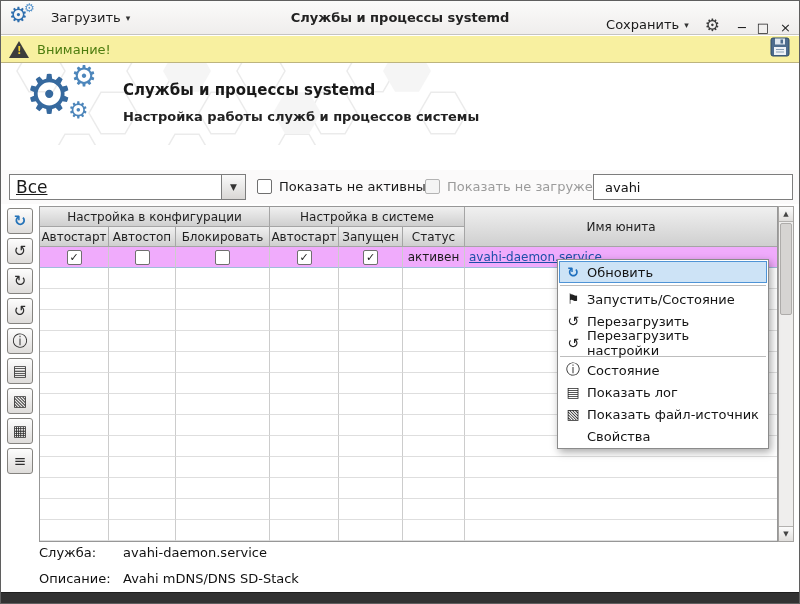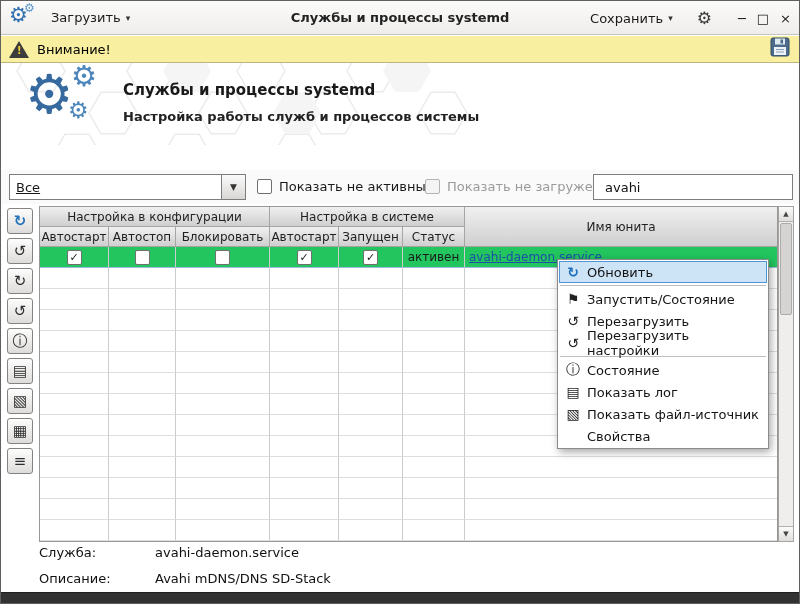--- a/index.html
+++ b/index.html
@@ -11,32 +11,32 @@
   .titlebar { position:absolute; left:0; top:0; width:100%; height:34px;
     background:linear-gradient(#fbfbfa,#efedec); border-bottom:1px solid #c6c4c2;
     display:flex; align-items:center; }
   .tb-left { display:flex; align-items:center; gap:10px; padding-left:8px; }
   .app-ico { position:relative; width:28px; height:26px; }
   .app-ico .g1 { position:absolute; left:0; top:-2px; font-size:21px; color:#2f6fae; }
   .app-ico .g2 { position:absolute; left:15px; top:-4px; font-size:12px; color:#5b96cc; }
   .tb-btn { font-size:13px; color:#1a1a1a; display:flex; align-items:center; gap:5px; padding:3px 4px; cursor:default; }
   .caret { font-size:9px; color:#333; }
   .tb-title { position:absolute; left:0; right:0; text-align:center; font-size:13px; font-weight:bold; color:#222; pointer-events:none; }
-  .tb-right { position:absolute; right:8px; top:0; height:34px; display:flex; align-items:center; gap:20px; }
+  .tb-right { position:absolute; right:8px; top:0; height:34px; display:flex; align-items:flex-end; gap:12px; }
   .tb-gear { font-size:17px; color:#3a3a3a; }
   .winctl { display:flex; align-items:center; gap:11px; margin-left:6px; }
   .winctl span { font-size:13px; color:#222; }
 
   
   .warnbar { position:absolute; left:0; top:35px; width:100%; height:27px; background:#f8f0a0;
     border-bottom:1px solid #bdb47e; display:flex; align-items:center; padding:0 8px; }
   .warn-tri { width:0; height:0; border-left:10px solid transparent; border-right:10px solid transparent;
     border-bottom:17px solid #3c3c3c; position:relative; margin-right:8px; }
   .warn-tri i { position:absolute; left:-2px; top:4px; font-style:normal; font-weight:bold; font-size:10px; color:#f6d32d; }
-  .warn-label { font-size:13px; color:#000000; }
+  .warn-label { font-size:13px; color:#4d7c0f; }
   .warn-save { margin-left:auto; }
 
   
   .hero { position:absolute; left:0; top:62px; width:100%; height:82px; background:#ffffff; overflow:hidden; }
   .hexes { position:absolute; inset:0; }
   .hero-gears { position:absolute; left:24px; top:4px; width:96px; height:74px; }
   .hero-gears .g1 { position:absolute; left:0; top:-4px; font-size:54px; color:#36699e; }
   .hero-gears .g2 { position:absolute; left:46px; top:-8px; font-size:29px; color:#4d86bb; }
   .hero-gears .g3 { position:absolute; left:43px; top:30px; font-size:23px; color:#4d86bb; }
   .hero-text { position:absolute; left:122px; top:18px; }
@@ -46,21 +46,21 @@
   
   .tabs { position:absolute; left:0; top:144px; width:100%; height:25px; display:flex; align-items:flex-end;
     padding-left:8px; border-bottom:1px solid #9d9b98; background:#fcfcfc; }
   .tab { font-size:12.5px; padding:3px 10px 4px; border:1px solid #9d9b98; border-bottom:none;
     background:linear-gradient(#e3e1df,#cfccc9); color:#2b2b2b; margin-right:2px; height:22px; display:flex; align-items:center; }
   .tab.active { background:#fcfcfc; height:25px; margin-bottom:-1px; border-bottom:1px solid #fcfcfc; font-weight:normal; }
 
   
   .filterbar { position:absolute; left:0; top:169px; width:100%; height:34px; background:#fbfafa; }
   .combo { position:absolute; left:8px; top:4px; width:237px; height:26px; border:1px solid #7d7d7d; background:#fff; display:flex; align-items:stretch; }
-  .combo-value { flex:1; display:flex; align-items:center; padding:0 6px; font-size:13px;text-decoration:underline; }
+  .combo-value { flex:1; display:flex; align-items:center; padding:0 6px; font-size:17px;text-decoration:underline; }
   .combo-btn { width:24px; border-left:1px solid #7d7d7d; background:linear-gradient(#fafafa,#d9d7d5);
     display:flex; align-items:center; justify-content:center; font-size:9px; color:#333; }
   .cbrow { position:absolute; top:9px; display:flex; align-items:center; gap:7px; font-size:13px; }
   .cbrow.first { left:256px; }
   .cbrow.second { left:424px; color:#9b9b9b; }
   .cb { width:15px; height:15px; border:1px solid #6f6f6f; background:#fff; border-radius:2px;
     display:inline-flex; align-items:center; justify-content:center; font-size:11px; line-height:1; color:#1a1a1a; }
   .cb.checked::after { content:"✓"; font-weight:bold; }
   .cb.disabled { border-color:#b3b3b3; background:#f4f4f4; }
   .search { position:absolute; left:592px; top:4px; width:200px; height:26px; border:1px solid #7d7d7d;
@@ -76,21 +76,21 @@
   
   .grid { position:absolute; left:38px; top:205px; width:739px; height:336px; border:1px solid #979797; background:#fff; }
   .thead { display:grid; grid-template-columns:69px 67px 94px 69px 64px 62px 1fr; grid-template-rows:20px 20px; }
   .th { background:linear-gradient(#f0f0f0,#cfcfcf); border-right:1px solid #a5a5a5; border-bottom:1px solid #a5a5a5;
     display:flex; align-items:center; justify-content:center; font-size:12px; color:#1f1f1f; overflow:hidden; white-space:nowrap; }
   .th.last { border-right:none; }
   .trow { display:grid; grid-template-columns:69px 67px 94px 69px 64px 62px 1fr; height:21px; }
   .td { border-right:1px solid #cccccc; border-bottom:1px solid #dedede; display:flex; align-items:center; justify-content:center;
     font-size:12px; overflow:hidden; }
   .td.unit-td { justify-content:flex-start; padding-left:4px; border-right:none; }
-  .trow.selected .td { background:#22c55e; border-bottom-color:#9fbcdc; }
+  .trow.selected .td { background:#f0abfc; border-bottom-color:#9fbcdc; }
   .trow.selected .cb { background:#fff; }
   .unit-link { font-size:12px; color:#1c4fa8; text-decoration:underline; }
 
   
   .vscroll { position:absolute; left:777px; top:205px; width:16px; height:336px; background:#efeeed; border:1px solid #a5a3a1; }
   .scr-btn { position:absolute; left:0; width:14px; height:15px; background:linear-gradient(#fbfbfb,#e0dedc);
     border-bottom:1px solid #b3b1af; display:flex; align-items:center; justify-content:center; font-size:7px; color:#444; }
   .scr-btn.down { bottom:0; top:auto; border-bottom:none; border-top:1px solid #b3b1af; }
   .scr-thumb { position:absolute; left:1px; top:16px; width:12px; height:92px; background:#d6d4d2; border:1px solid #aeacaa; border-radius:2px; }
 
@@ -98,21 +98,21 @@
   .menu { position:absolute; left:556px; top:258px; width:212px; background:#ffffff; border:1px solid #8b8b8b;
     box-shadow:2px 3px 8px rgba(0,0,0,.35); z-index:50; padding:1px; }
   .menu-item { display:flex; align-items:center; height:22px; padding:0 6px 0 4px; font-size:13px; color:#141414; }
   .menu-item .mi { width:20px; text-align:center; font-size:14px; margin-right:4px; color:#222; flex:none; }
   .menu-item .mi.blue { color:#1f6fbe; font-weight:bold; }
   .menu-item.hl { background:#cde3f6; outline:1px solid #4f94d6; outline-offset:-1px; }
   .menu-sep { height:1px; background:#bdbdbd; margin:2px 1px; }
 
   
   .footer { position:absolute; left:38px; top:544px; font-size:13px; }
-  .f-row { display:flex; margin-bottom:11px;gap:32px; }
+  .f-row { display:flex; margin-bottom:11px; }
   .f-label { width:84px; color:#111; }
   .f-value { color:#111; }
 
   .bottom-strip { position:absolute; left:0; bottom:0; width:100%; height:11px; background:#323232; border-top:1px solid #1f1f1f; }
 </style>
 </head>
 <body>
 
 <div class="window">
 

